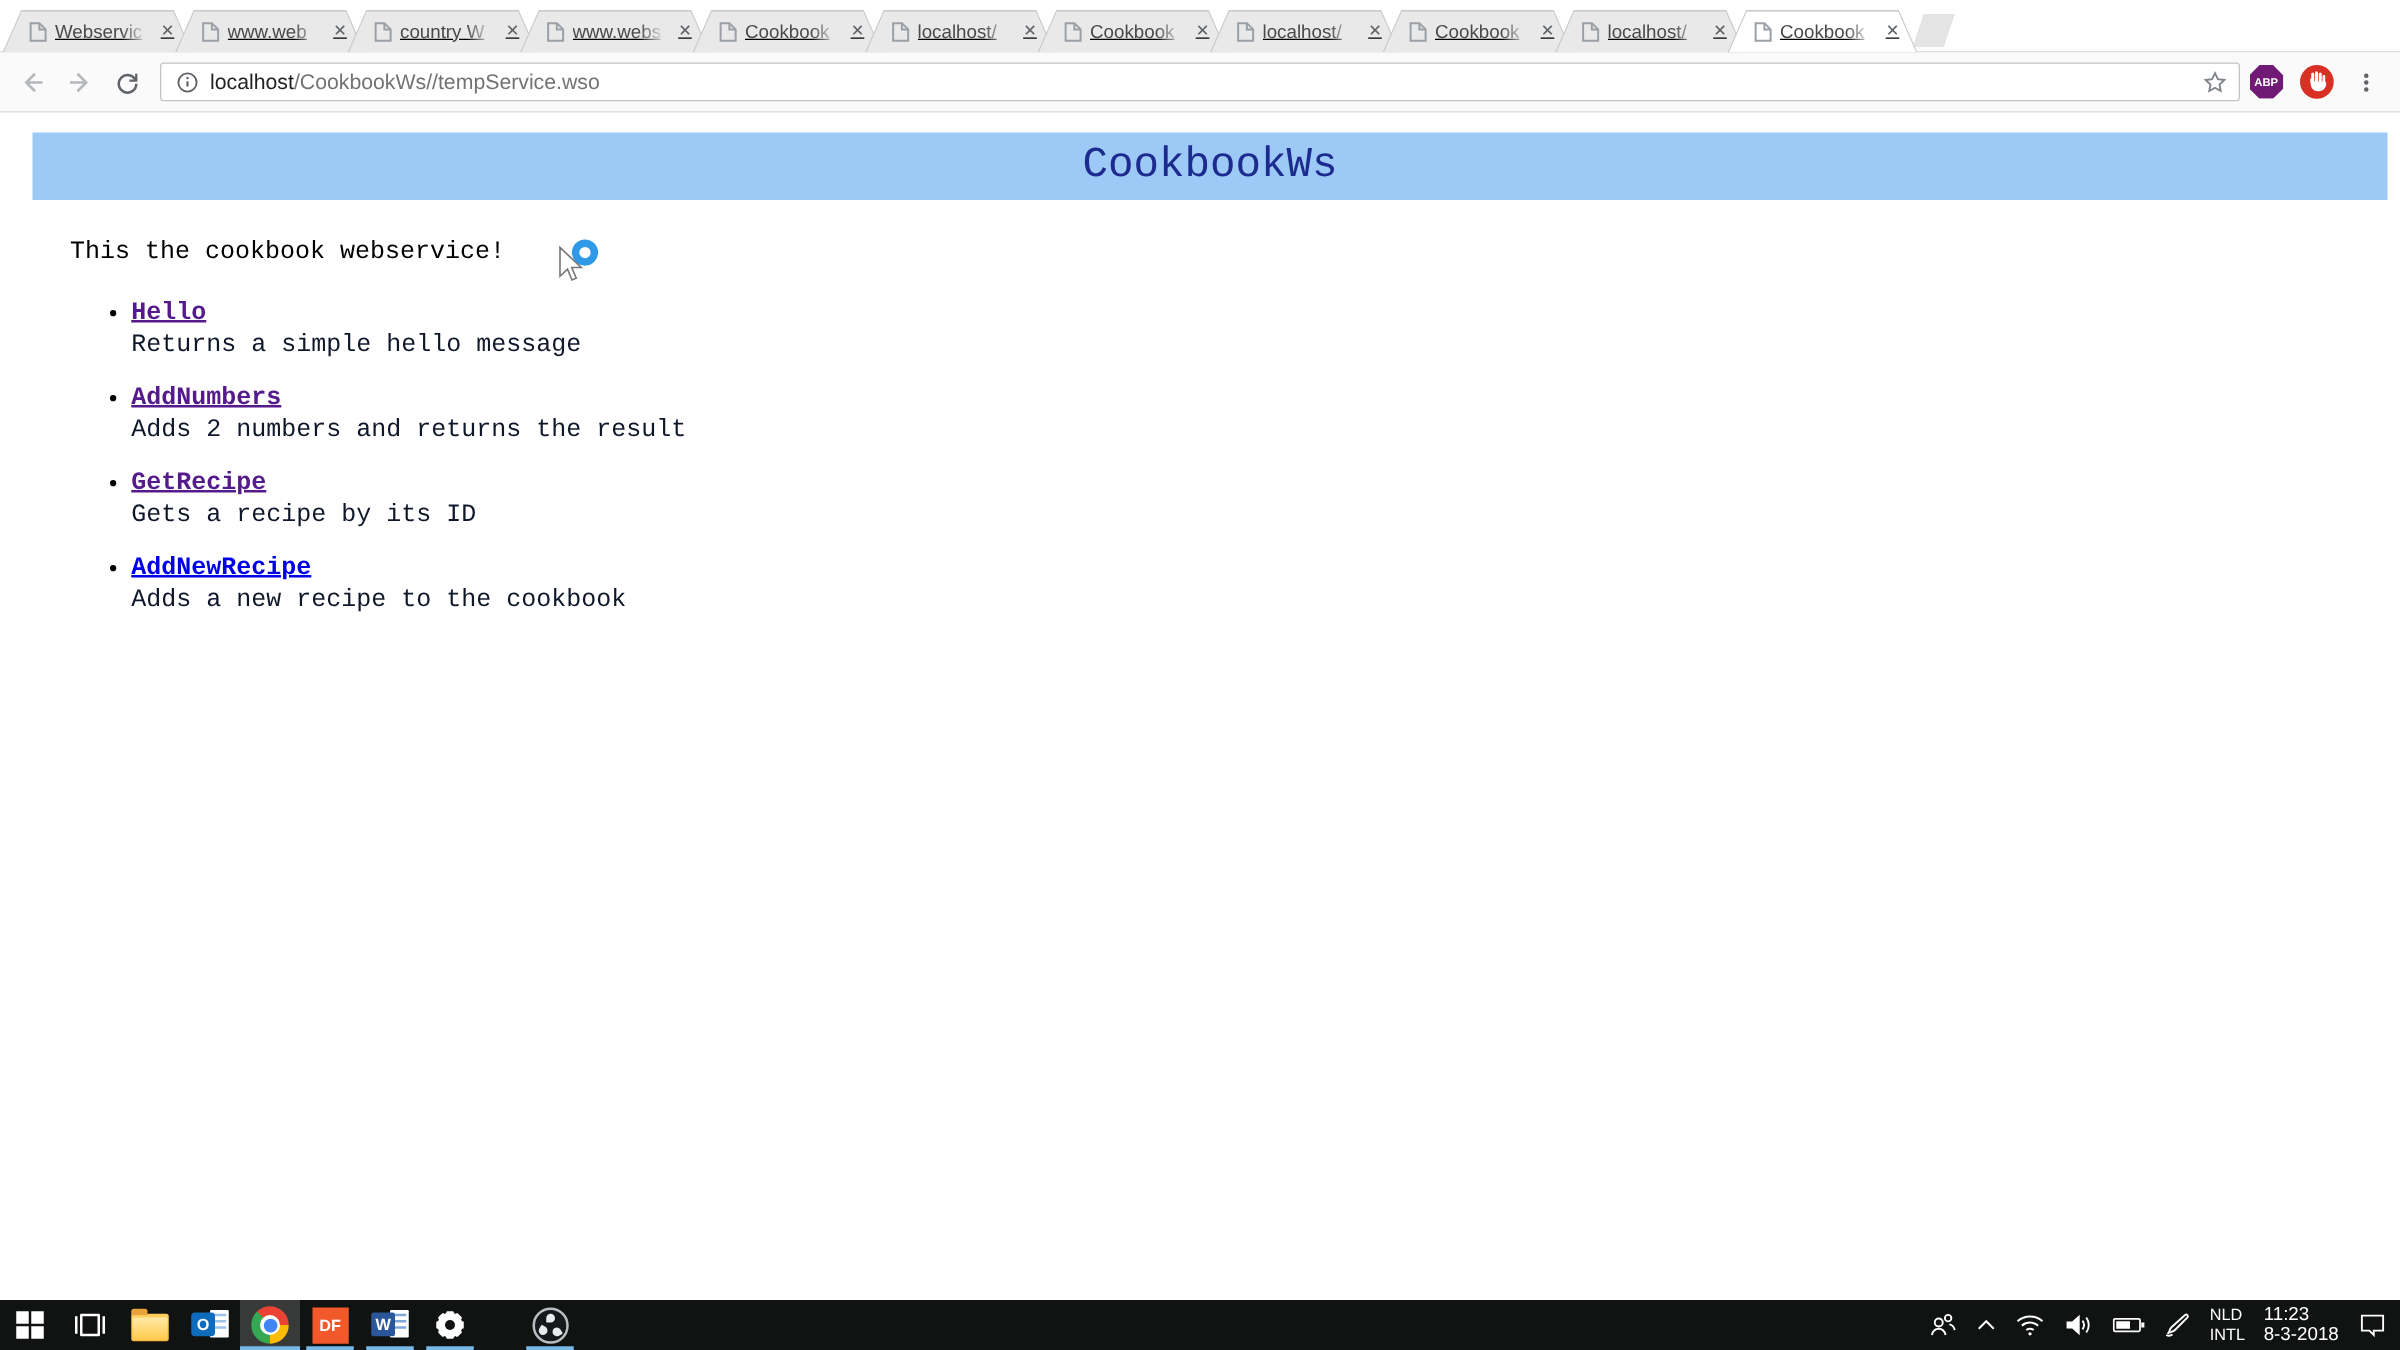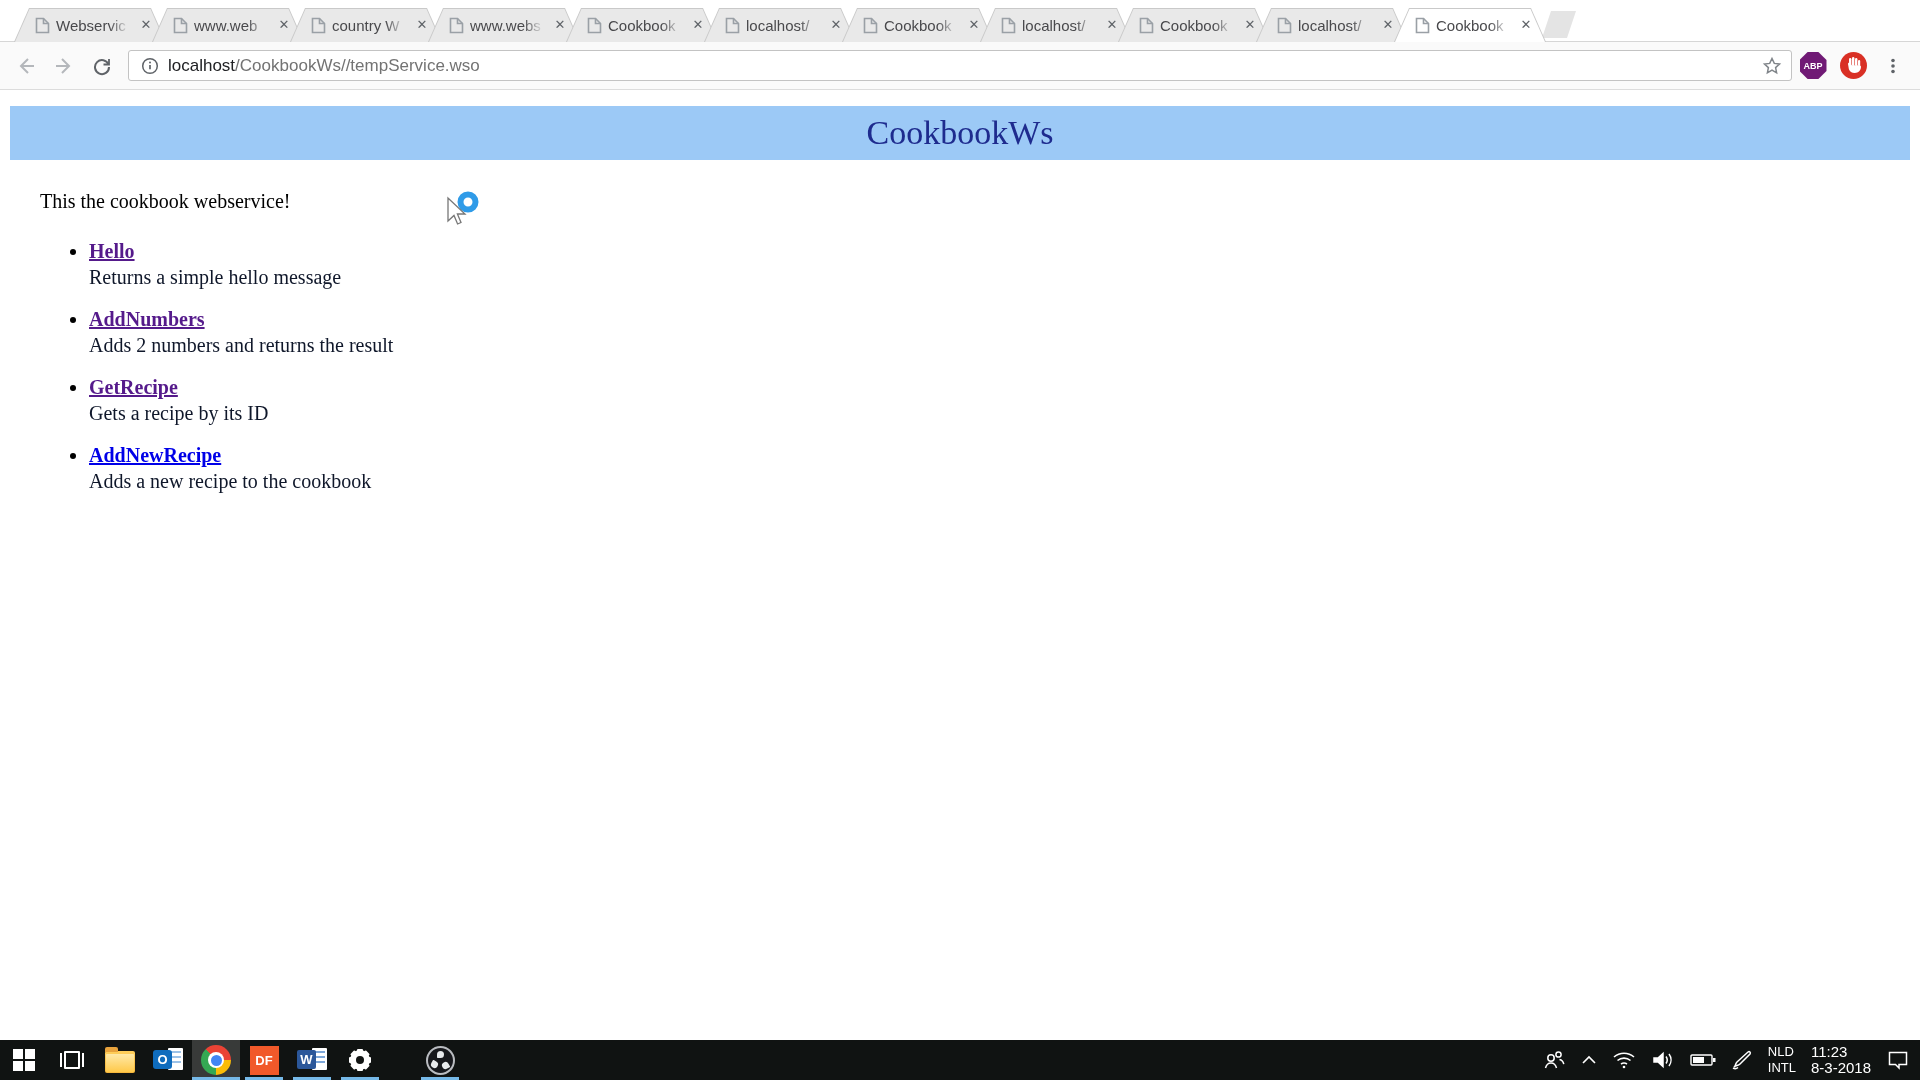--- a/index.html
+++ b/index.html
@@ -5,21 +5,21 @@
   * { box-sizing: border-box; }
   html,body { margin:0; padding:0; width:1920px; height:1080px; overflow:hidden;
               font-family:"Liberation Sans", sans-serif; }
   .screen { width:1920px; height:1080px; display:flex; flex-direction:column; background:#0d0f0e; }
 
   
   .browser { flex:1; display:flex; flex-direction:column; background:#fff; min-height:0; }
 
   
   .titlebar { height:42px; background:#fff; display:flex; align-items:flex-end; position:relative; }
-  .tabstrip { display:flex; align-items:flex-end; padding-left:14px; height:42px; position:relative; flex:0 1 auto; }
+  .tabstrip { display:flex; align-items:flex-end; padding-left:2px; height:42px; position:relative; flex:0 1 auto;text-decoration:underline; }
   .tabstrip::after { content:""; position:absolute; left:0; right:-400px; bottom:0; height:1px; background:#d6d6d6; z-index:0; }
   .tab { position:relative; width:152px; height:34px; flex:0 1 auto; z-index:1; }
   .tab + .tab { margin-left:-14px; }
   .tab .shape { position:absolute; inset:0; background:#c9c9c9;
       clip-path:polygon(15px 0, calc(100% - 15px) 0, 100% 100%, 0 100%); }
   .tab .shape::after { content:""; position:absolute; inset:1px 1px 0 1px; background:#e9e9e9;
       clip-path:polygon(14.5px 0, calc(100% - 14.5px) 0, 100% 100%, 0 100%); }
   .tab.active { z-index:3; }
   .tab.active .shape::after { background:#fff; }
   .tab-inner { position:relative; z-index:2; height:100%; display:flex; align-items:center;
@@ -46,21 +46,21 @@
   .url .path { color:#737373;text-align:right; }
   .omni-star { margin-left:auto; width:30px; display:flex; justify-content:center; }
   .ext-btn { width:38px; height:36px; display:flex; align-items:center; justify-content:center; }
   .abp-badge { width:27px; height:27px; background:#701a75; display:flex; align-items:center; justify-content:center;
       clip-path:polygon(30% 0,70% 0,100% 30%,100% 70%,70% 100%,30% 100%,0 70%,0 30%);
       color:#fff; font-size:9px; font-weight:bold; }
   .hand-badge { width:27px; height:27px; border-radius:50%; background:#d93025; position:relative; }
 
   
   .page { flex:1; background:#fff; position:relative; overflow:hidden;
-      font-family:Liberation Serif, serif; color:#000; }
+      font-family:Liberation Mono, monospace; color:#000;padding-left:16px; }
   .banner { margin:16px 10px 0; height:54px; background:#9cc9f6; display:flex; align-items:center; justify-content:center; }
   .banner-title { font-size:34px; font-weight:400; color:#1e2b8e; }
   .p-intro { margin:30px 0 0 40px; font-size:20px; }
   .p-ops { margin:26px 0 0 40px; font-size:20px; }
   a.text-link { color:#0000e8; text-decoration:underline; cursor:pointer; }
   ul.ops-list { margin:26px 0 0 0; padding-left:89px; }
   ul.ops-list li { font-size:20px; margin-bottom:18px; line-height:24px; }
   .op-link { font-weight:bold; text-decoration:underline; color:#0000e8; cursor:pointer; }
   .op-link.visited { color:#551a8b; }
   .op-desc { display:block; margin-top:2px; color:#0f172a; }

